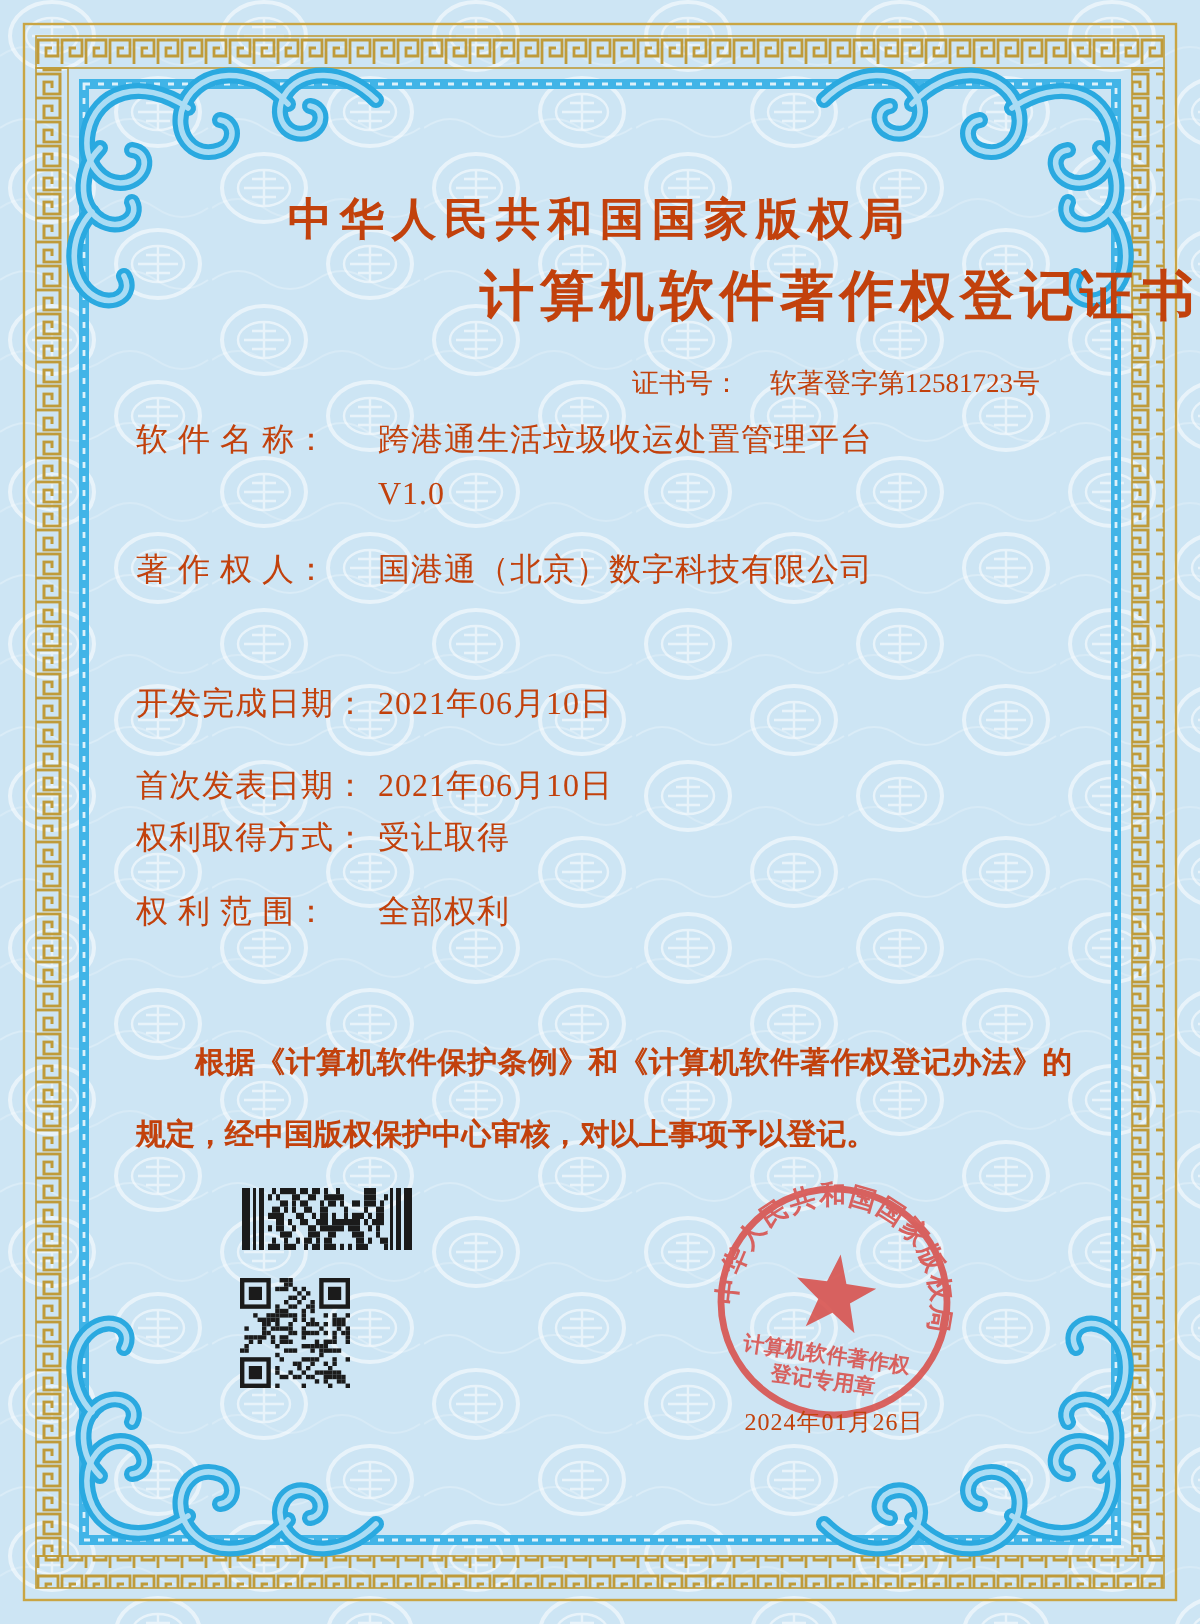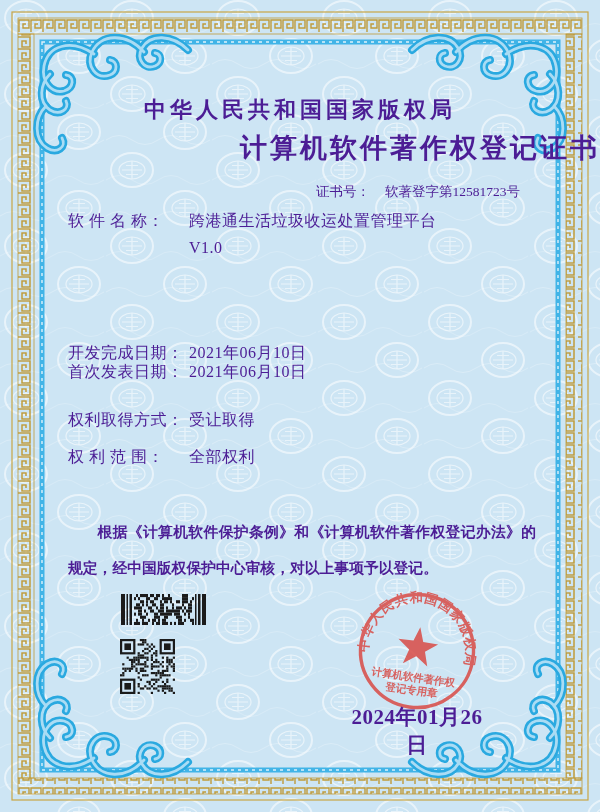--- a/index.html
+++ b/index.html
@@ -1,35 +1,35 @@
 <!DOCTYPE html>
 <html><head>
 <meta charset="utf-8">
 <style>
   html,body{margin:0;padding:0;background:#9db9cc;}
   .page{
     position:relative;width:600px;height:812px;overflow:hidden;
-    background:#cde5f4;color:#4c1d95;
+    background:#cde5f4;color:#c2410c;
     font-family:"Liberation Serif","DejaVu Serif",serif;
   }
   .layer{position:absolute;left:0;top:0;}
   .authority{position:absolute;left:0;right:0;top:95px;text-align:center;
     font-size:22px;font-weight:bold;letter-spacing:4px;}
   .cert-title{position:absolute;left:0;right:0;top:130px;text-align:right;
     font-size:27px;font-weight:bold;letter-spacing:3px;}
   .cert-no{position:absolute;top:183px;right:80px;font-size:13.5px;font-weight:normal;}
   .cert-no .gap{display:inline-block;width:15px;}
   .field-row{position:absolute;left:68px;right:58px;display:flex;
     font-size:16px;font-weight:normal;line-height:27px;letter-spacing:0.5px;}
   .field-label{flex:0 0 121px;white-space:pre;}
   .field-value{white-space:pre-line;}
   .statement{position:absolute;left:68px;right:64px;top:514px;
     font-size:14.8px;font-weight:bold;line-height:36px;text-indent:2em;text-align:justify;}
   .issue-date{position:absolute;left:347px;top:703px;width:140px;text-align:center;
-    font-size:21px;font-weight:bold;letter-spacing:0.5px;}
+    font-size:12px;font-weight:normal;letter-spacing:0.5px;}
   .codes{position:absolute;}
 </style>
 </head>
 <body>
 
 <div class="page">
 
   <svg class="layer" width="600" height="812" aria-hidden="true">
     <defs>
       <pattern id="wm" width="106" height="76" patternUnits="userSpaceOnUse">
@@ -96,25 +96,29 @@
   <div class="cert-title">计算机软件著作权登记证书</div>
   <div class="cert-no">
     <span>证书号：</span><span class="gap"></span><span>软著登字第12581723号</span>
   </div>
 
   <div class="field-row" style="top:207px">
     <span class="field-label">软 件 名 称：</span>
     <span class="field-value">跨港通生活垃圾收运处置管理平台
 V1.0</span>
   </div>
+  <div class="field-row" style="top:272px">
+    <span class="field-label">著 作 权 人：</span>
+    <span class="field-value">国港通（北京）数字科技有限公司</span>
+  </div>
   <div class="field-row" style="top:339px">
     <span class="field-label">开发完成日期：</span>
     <span class="field-value">2021年06月10日</span>
   </div>
-  <div class="field-row" style="top:358px">
+  <div class="field-row" style="top:380px">
     <span class="field-label">首次发表日期：</span>
     <span class="field-value">2021年06月10日</span>
   </div>
   <div class="field-row" style="top:406px">
     <span class="field-label">权利取得方式：</span>
     <span class="field-value">受让取得</span>
   </div>
   <div class="field-row" style="top:443px">
     <span class="field-label">权 利 范 围：</span>
     <span class="field-value">全部权利</span>

